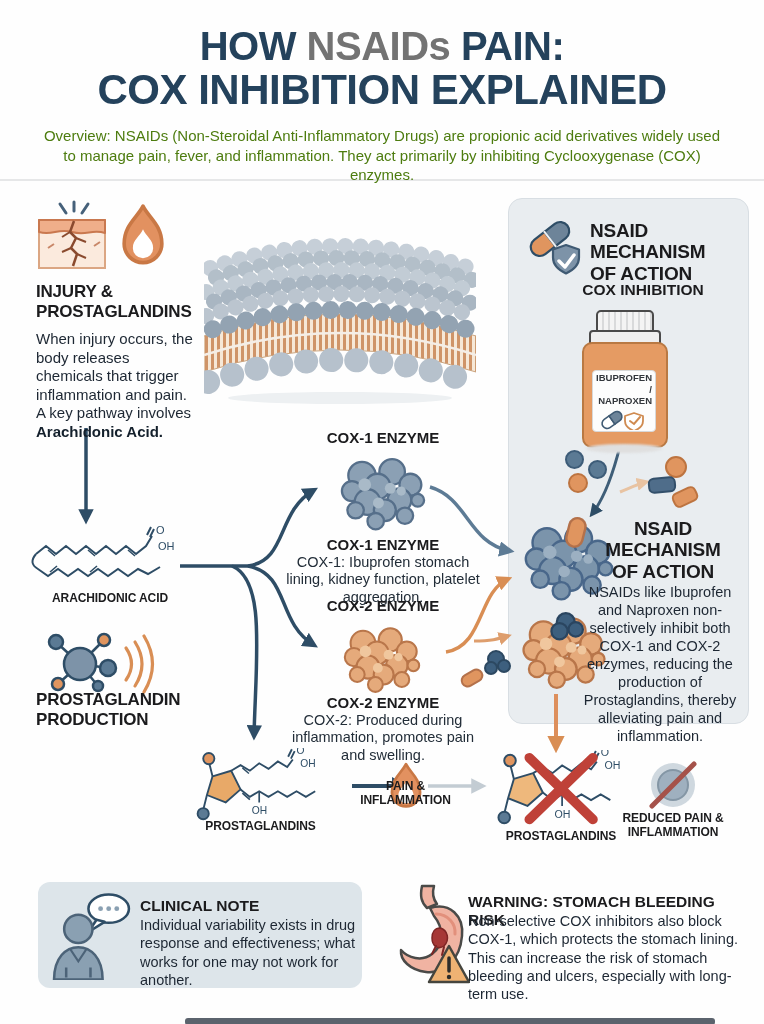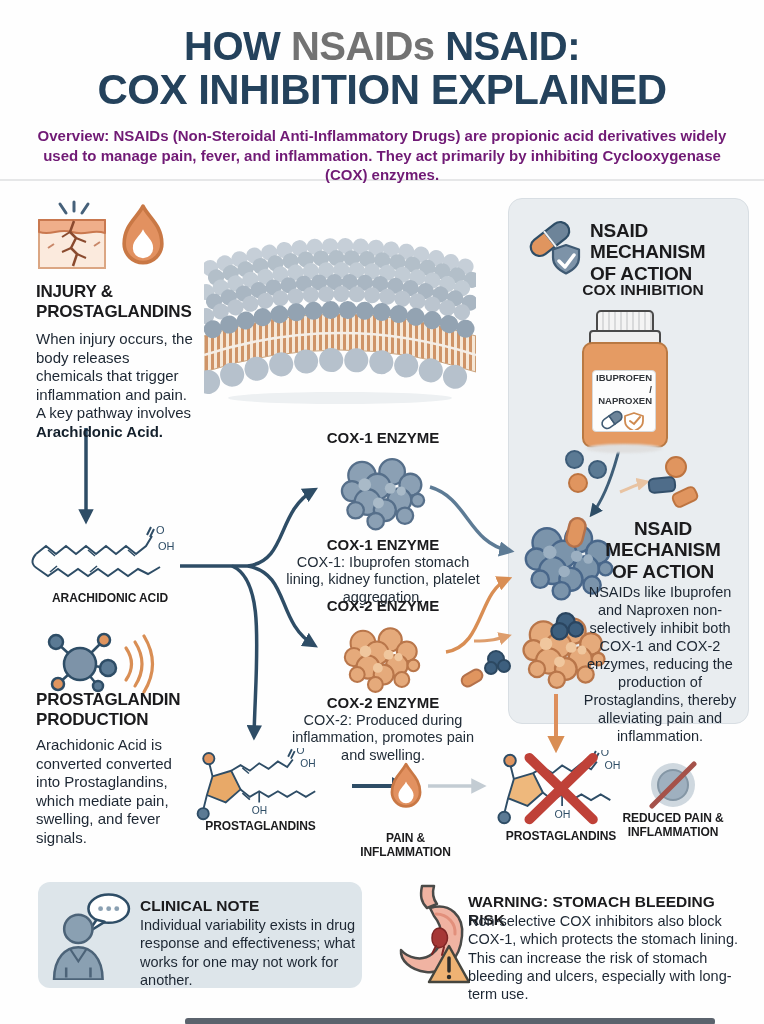--- a/index.html
+++ b/index.html
@@ -4,21 +4,21 @@
 <style>
   html,body{margin:0;padding:0;background:#fff;}
   #canvas{position:relative;width:764px;height:1024px;background:#fefefe;overflow:hidden;
           font-family:"Liberation Sans","DejaVu Sans",sans-serif;color:#1c2530;}
   .abs{position:absolute;}
   .z1{z-index:1}.z2{z-index:2}.z3{z-index:3}
   .tc{text-align:center}
   .title-line1{font-size:40px;font-weight:800;letter-spacing:-.5px;color:#24425c;line-height:1.04}
   .title-line1 .accent{color:#737373}
   .title-line2{font-size:42px;font-weight:800;letter-spacing:-.5px;color:#24425c;line-height:1.04}
-  .overview{font-size:15px;font-weight:700;color:#701a75;line-height:1.3}
+  .overview{font-size:15px;font-weight:400;color:#4d7c0f;line-height:1.3}
   .h-sec{font-size:17px;font-weight:700;color:#1b1b1d;line-height:1.18;letter-spacing:-.2px}
   .body-sec{font-size:15px;color:#1d2733;line-height:1.24}
   .body-sec b{color:#14202c}
   .lbl{font-size:12px;font-weight:700;color:#1b1b1d;line-height:1.15;letter-spacing:-.1px}
   .cap-title{font-size:15px;font-weight:700;color:#1b1b1d;line-height:1.2}
   .cap-body{font-size:14.5px;color:#222d38;line-height:1.2}
   .panel-bg{background:#e9edf0;border:1px solid #d8dee3;border-radius:14px}
   .panel-h{font-size:19px;font-weight:800;color:#1b1b1d;line-height:1.12;letter-spacing:-.2px}
   .panel-sub{font-size:15.5px;font-weight:700;color:#1b1b1d}
   .panel-body{font-size:14.5px;color:#1d2733;line-height:1.24}
@@ -63,21 +63,21 @@
         <circle cx="70" cy="45" r="5" fill="var(--bh)"></circle>
       </g>
       <g id="flameShape">
         <path d="M20,2 C24,10 33,15 33,28 A13,13 0 0 1 7,28 C7,15 16,10 20,2 Z" fill="var(--ff)" stroke="var(--fs)" stroke-width="2.5" stroke-linejoin="round"></path>
         <path d="M20,18 C22,23 27,25 27,31 A7,7 0 0 1 13,31 C13,25 18,23 20,18 Z" fill="#ffffff"></path>
       </g>
     </defs>
   </svg>
 
   <div class="abs z3 tc" style="left:0;top:26px;width:764px">
-    <div class="title-line1"><span>HOW </span><span class="accent">NSAIDs</span><span> NSAID:</span></div>
+    <div class="title-line1"><span>HOW </span><span class="accent">NSAIDs</span><span> PAIN:</span></div>
     <div class="title-line2">COX INHIBITION EXPLAINED</div>
   </div>
   <div class="abs z3 tc overview" style="left:37px;top:126px;width:690px">Overview: NSAIDs (Non-Steroidal Anti-Inflammatory Drugs) are propionic acid derivatives widely used to manage pain, fever, and inflammation. They act primarily by inhibiting Cyclooxygenase (COX) enzymes.</div>
   <div class="abs z1 divider" style="left:0;top:179px;width:764px"></div>
 
   <div class="abs z1 panel-bg" style="left:508px;top:198px;width:239px;height:524px"></div>
   <div class="abs z1 note-box" style="left:38px;top:882px;width:324px;height:106px"></div>
 
   <svg class="abs z2" style="left:0;top:0" width="764" height="1024">
     <defs>
@@ -148,21 +148,20 @@
     <circle cx="14" cy="18" r="7" fill="#5b7a94" stroke="#2e4d66" stroke-width="2.5"></circle>
     <circle cx="62" cy="16" r="6" fill="#e0955f" stroke="#2e4d66" stroke-width="2.5"></circle>
     <circle cx="66" cy="44" r="8" fill="#5b7a94" stroke="#2e4d66" stroke-width="2.5"></circle>
     <circle cx="56" cy="62" r="5" fill="#5b7a94" stroke="#2e4d66" stroke-width="2.5"></circle>
     <circle cx="16" cy="60" r="6" fill="#e0955f" stroke="#2e4d66" stroke-width="2.5"></circle>
     <path d="M84,24 Q95,40 84,56" stroke="#d98e54" stroke-width="3.2" fill="none" stroke-linecap="round"></path>
     <path d="M93,18 Q107,40 93,62" stroke="#d98e54" stroke-width="3.2" fill="none" stroke-linecap="round"></path>
     <path d="M102,12 Q119,40 102,68" stroke="#d98e54" stroke-width="3.2" fill="none" stroke-linecap="round"></path>
   </svg>
   <div class="abs z3 h-sec" style="left:36px;top:690px;width:180px">PROSTAGLANDIN PRODUCTION</div>
-  <div class="abs z3 body-sec" style="left:36px;top:736px;width:160px">Arachidonic Acid is converted converted into Prostaglandins, which mediate pain, swelling, and fever signals.</div>
 
   <svg class="abs z3" style="left:204px;top:210px" width="272" height="196" viewBox="0 0 272 196">
     <defs>
       <pattern id="tailPat" width="6" height="12" patternUnits="userSpaceOnUse">
         <rect width="6" height="12" fill="#f6e8d7"></rect>
         <rect x="1" width="3" height="12" fill="#cf9468"></rect>
       </pattern>
     </defs>
     <ellipse cx="136" cy="188" rx="112" ry="6" fill="#edf0f2"></ellipse>
     <path d="M0,126 Q136,82 272,126 L272,162 Q136,118 0,162 Z" fill="url(#tailPat)" stroke="#caa47f" stroke-width="1"></path>
@@ -219,21 +218,21 @@
   </svg>
   <div class="abs z3 tc lbl" style="left:178px;top:820px;width:165px">PROSTAGLANDINS</div>
 
   <svg class="abs z3" style="left:350px;top:775px" width="60" height="23" viewBox="0 0 60 23">
     <path d="M2,11 L44,11" stroke="#2e4d66" stroke-width="4" fill="none"></path>
     <path d="M42,2 L58,11 L42,20 Z" fill="#2e4d66"></path>
   </svg>
   <svg class="abs z3" style="left:384px;top:762px" width="44" height="52" viewBox="0 0 40 48">
     <use href="#flameShape" style="--ff:#e29160;--fs:#c97845"></use>
   </svg>
-  <div class="abs z3 tc lbl" style="left:348px;top:832px;width:115px">PAIN &amp; INFLAMMATION</div>
+  <div class="abs z3 tc lbl" style="left:348px;top:780px;width:115px">PAIN &amp; INFLAMMATION</div>
 
   <svg class="abs z3" style="left:490px;top:750px" width="150" height="82" viewBox="0 0 150 85">
     <path d="M22,30 L18,14 M16,50 L12,66" stroke="#2e4d66" stroke-width="2"></path>
     <path d="M22,30 L42,24 L52,44 L36,58 L16,50 Z" fill="#eeb87c" stroke="#2e4d66" stroke-width="2" stroke-linejoin="round"></path>
     <circle cx="18" cy="11" r="6" fill="#e0955f" stroke="#2e4d66" stroke-width="2"></circle>
     <circle cx="12" cy="70" r="6" fill="#5b7a94" stroke="#2e4d66" stroke-width="2"></circle>
     <path d="M42,24 L52,18 L62,24 L72,16 L82,22 L92,14 L102,20 L108,12" stroke="#2e4d66" stroke-width="2" fill="none"></path>
     <path d="M106,11 L110,3 M103,9 L107,1" stroke="#2e4d66" stroke-width="2"></path>
     <path d="M52,44 L62,52 L72,46 L82,52 L92,46 L102,52 L112,46 L122,52" stroke="#2e4d66" stroke-width="2" fill="none"></path>
     <path d="M72,46 L72,58" stroke="#2e4d66" stroke-width="1.8"></path>

